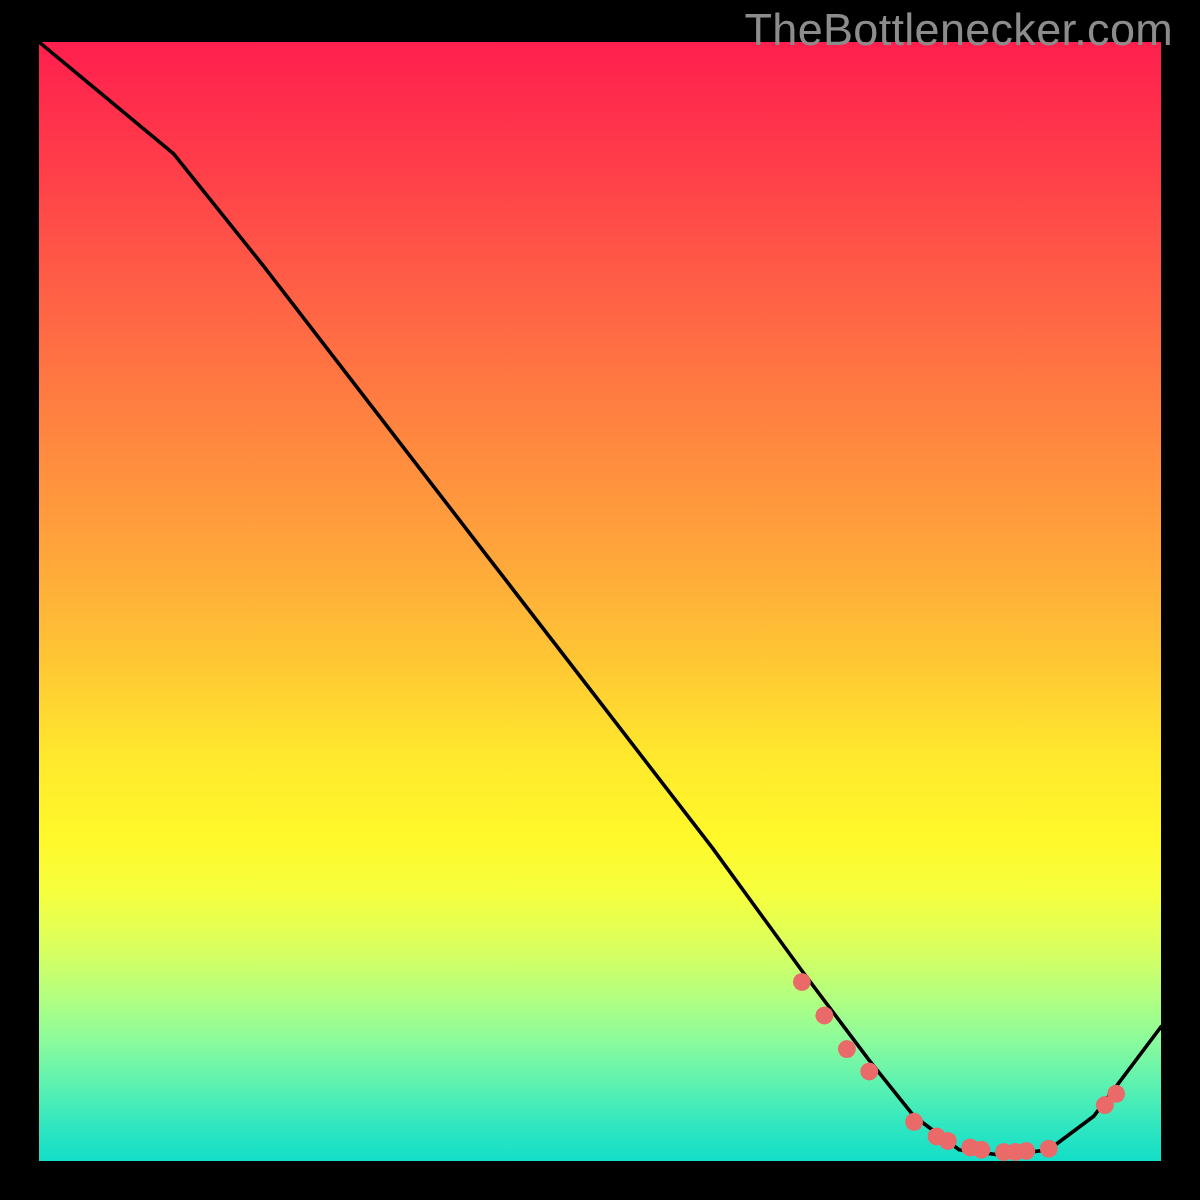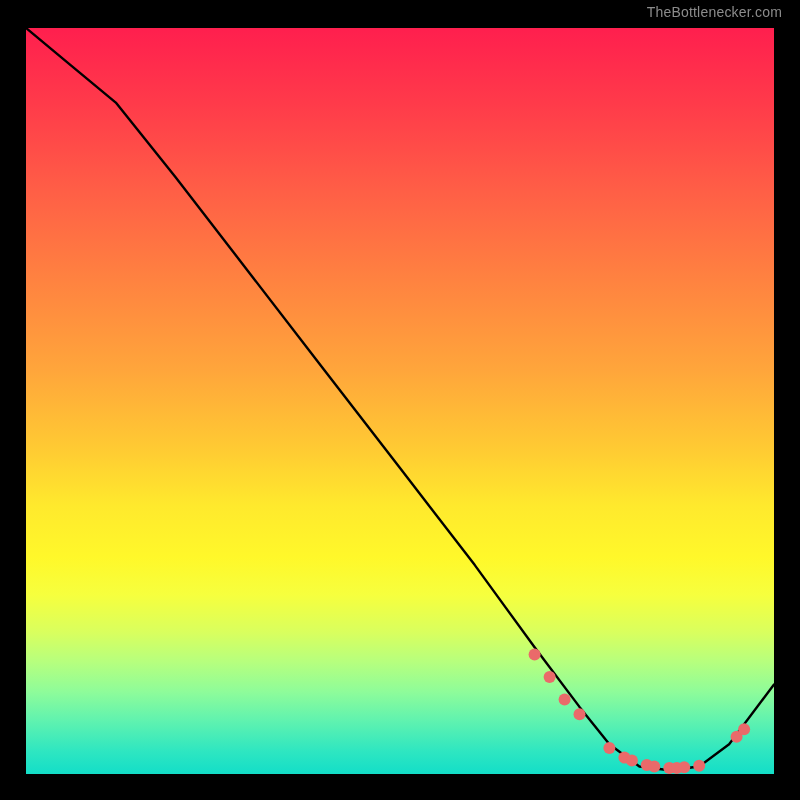--- a/index.html
+++ b/index.html
@@ -15,21 +15,21 @@
     position: relative;
     width: 800px;
     height: 800px;
     background: #000;
   }
   .watermark {
     position: absolute;
     top: 4px;
     right: 18px;
     color: #8c8c8c;
-    font-size: 14px;
+    font-size: 30px;
     font-weight: 500;
     letter-spacing: 0.2px;
     z-index: 3;
     text-align: right;
   }
   .plot-area {
     position: absolute;
     left: 26px;
     top: 28px;
     width: 748px;

